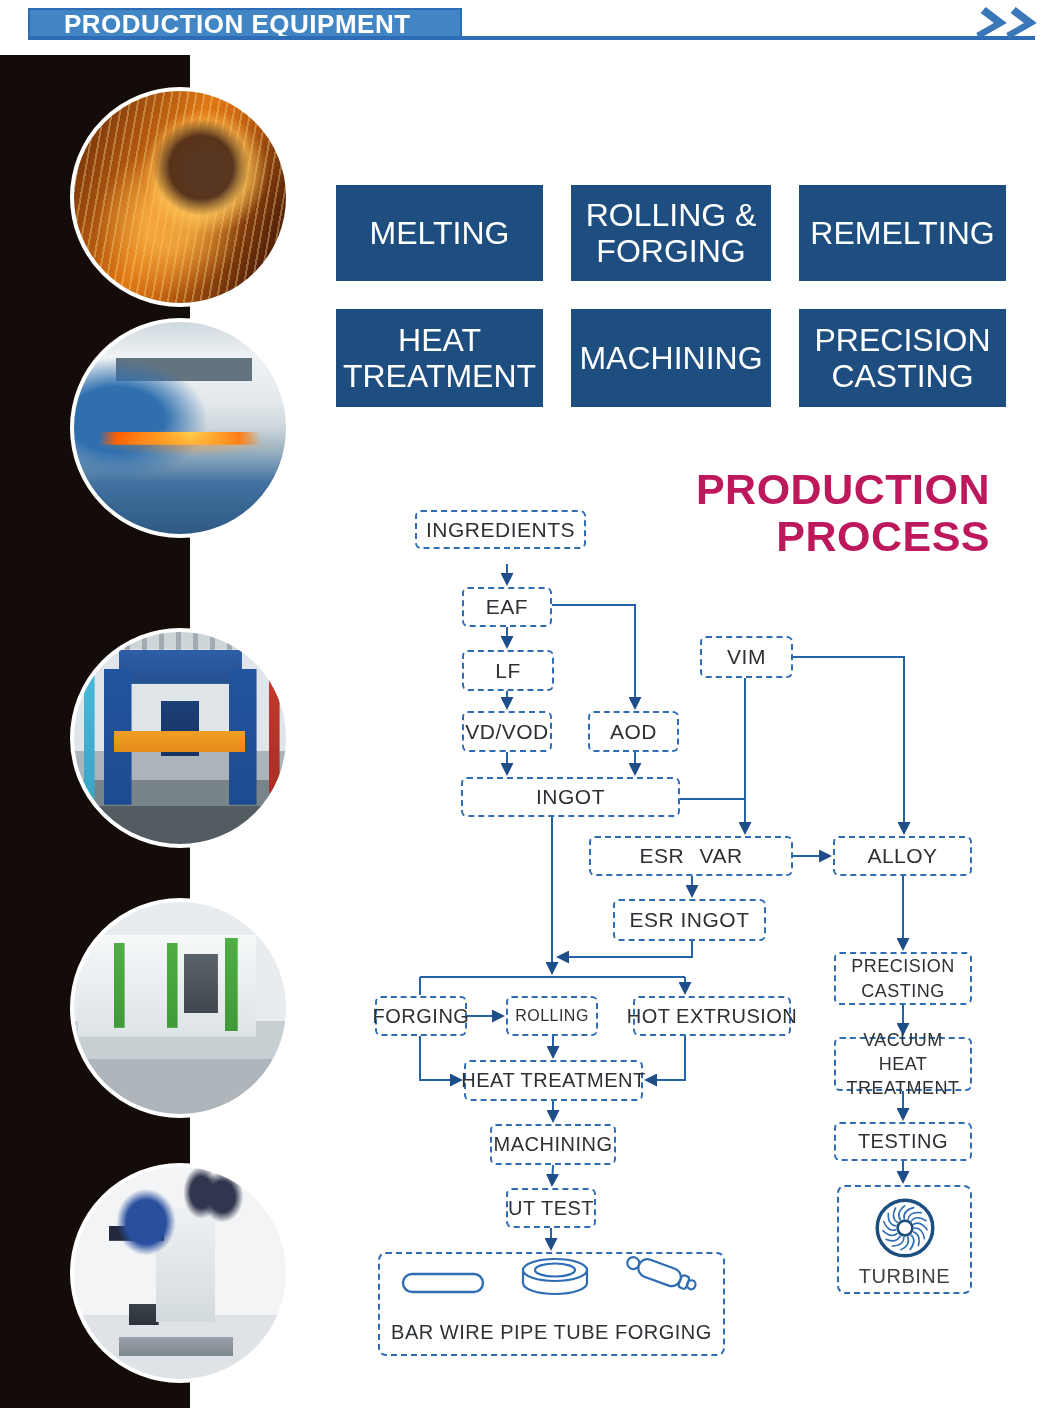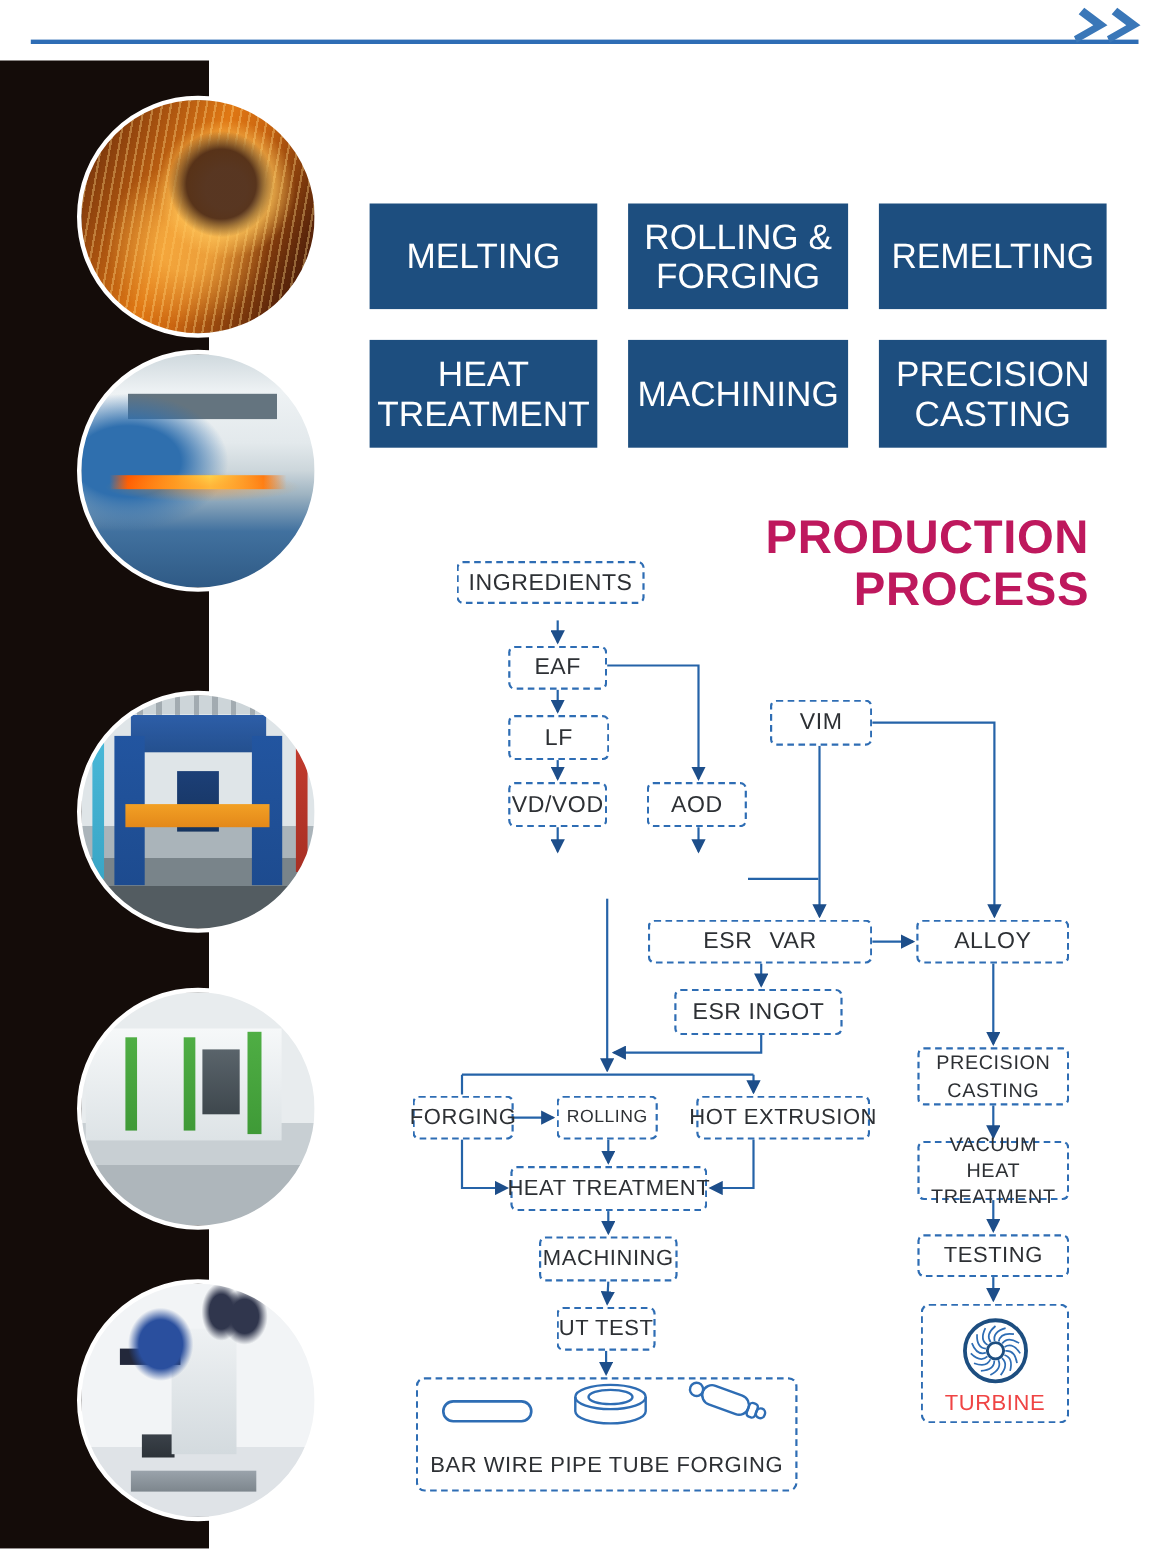--- a/index.html
+++ b/index.html
@@ -93,27 +93,30 @@
         display:flex;align-items:center;justify-content:center;text-align:center;
         color:#2d3034;font-size:21px;letter-spacing:.5px;white-space:nowrap;}
   .node.small{font-size:18px;white-space:normal;line-height:1.35;padding:2px 6px;}
   .node.widewords{word-spacing:9px;}
   .bigbox{position:absolute;border:2px dashed #2e6db4;border-radius:8px;background:#fff;}
   .outbox{display:flex;justify-content:space-around;align-items:stretch;padding:12px 8px 10px;}
   .outitem{display:flex;flex-direction:column;align-items:center;justify-content:flex-end;}
   .outicon{height:52px;display:flex;align-items:center;justify-content:center;}
   .outlabel{margin-top:21px;font-size:20px;color:#2d3034;letter-spacing:.5px;}
   .turbox{display:flex;flex-direction:column;align-items:center;justify-content:center;padding-top:4px;}
-  .turlabel{margin-top:4px;font-size:20px;color:#ef4444;letter-spacing:.5px;}
+  .turlabel{margin-top:4px;font-size:20px;color:#404040;letter-spacing:.5px;}
 </style>
 </head>
 <body>
 
 <div class="page">
 
+  <div class="banner">
+    <span>PRODUCTION EQUIPMENT</span>
+  </div>
   <div class="rule"></div>
   <svg class="chevrons" width="72" height="36" viewBox="0 0 72 36">
     <g transform="skewX(-12)" stroke="#3a77b8" stroke-width="7" fill="none">
       <polyline points="12,4 32,17 12,30"></polyline>
       <polyline points="42,4 62,17 42,30"></polyline>
     </g>
   </svg>
 
   <div class="strip"></div>
   <div class="pcircle c1"></div>
@@ -172,20 +175,21 @@
       <polyline points="903,1161 903,1182" marker-end="url(#arw)"></polyline>
     </g>
   </svg>
 
   <div class="node" style="left:415px;top:510px;width:171px;height:39px">INGREDIENTS</div>
   <div class="node" style="left:462px;top:587px;width:90px;height:40px">EAF</div>
   <div class="node" style="left:462px;top:650px;width:92px;height:41px">LF</div>
   <div class="node" style="left:462px;top:711px;width:90px;height:41px">VD/VOD</div>
   <div class="node" style="left:588px;top:711px;width:91px;height:41px">AOD</div>
   <div class="node" style="left:700px;top:636px;width:93px;height:42px">VIM</div>
+  <div class="node" style="left:461px;top:777px;width:219px;height:40px">INGOT</div>
   <div class="node widewords" style="left:589px;top:836px;width:204px;height:40px">ESR VAR</div>
   <div class="node" style="left:833px;top:836px;width:139px;height:40px">ALLOY</div>
   <div class="node" style="left:613px;top:899px;width:153px;height:42px">ESR INGOT</div>
   <div class="node" style="left:375px;top:996px;width:92px;height:40px;font-size:20px">FORGING</div>
   <div class="node" style="left:506px;top:996px;width:92px;height:40px;font-size:16px">ROLLING</div>
   <div class="node" style="left:633px;top:996px;width:158px;height:40px;font-size:20px">HOT EXTRUSION</div>
   <div class="node" style="left:464px;top:1060px;width:179px;height:41px;font-size:20px">HEAT TREATMENT</div>
   <div class="node" style="left:490px;top:1124px;width:126px;height:41px;font-size:20px">MACHINING</div>
   <div class="node" style="left:506px;top:1188px;width:90px;height:40px;font-size:20px">UT TEST</div>
   <div class="node small" style="left:834px;top:952px;width:138px;height:53px">PRECISION CASTING</div>

